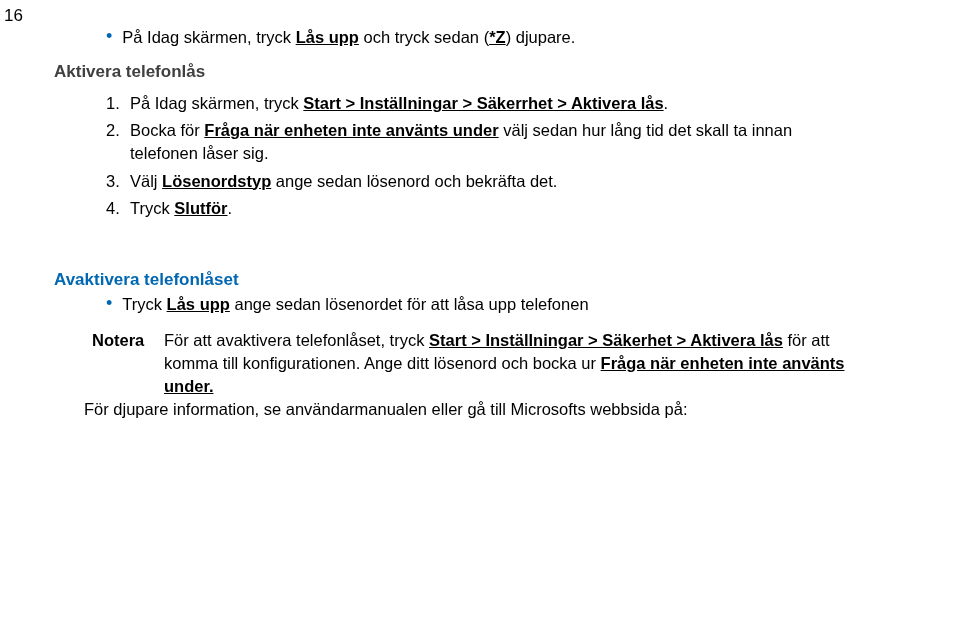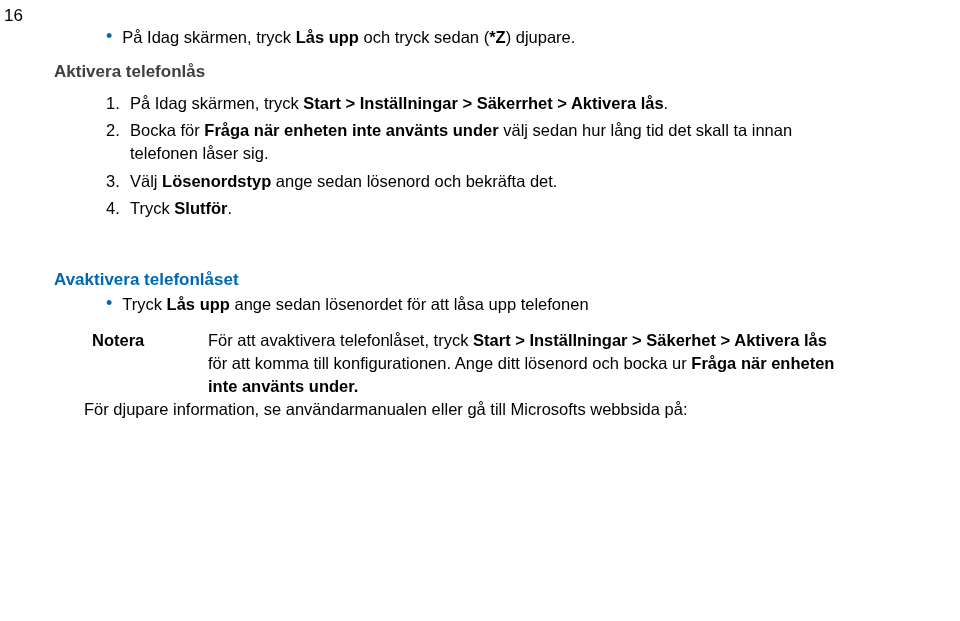--- a/index.html
+++ b/index.html
@@ -63,32 +63,31 @@
     align-items: flex-start;
     margin-bottom: 4px;
   }
   .numlist-num {
     width: 24px;
     flex-shrink: 0;
   }
   .numlist-text {
     flex: 1;
   }
-  .b { font-weight: 700; }
+  .b { font-weight: 700; text-decoration: underline; }
   .avsec {
     margin-top: 50px;
   }
   .note-row {
     display: flex;
     align-items: flex-start;
     margin-left: 38px;
     margin-top: 14px;
     font-size: 16.5px;
     line-height: 1.4;
-    gap: 44px;
   }
   .note-label {
     font-weight: 700;
     width: 72px;
     flex-shrink: 0;
   }
   .note-text {
     flex: 1;
   }
   .big-heading {

